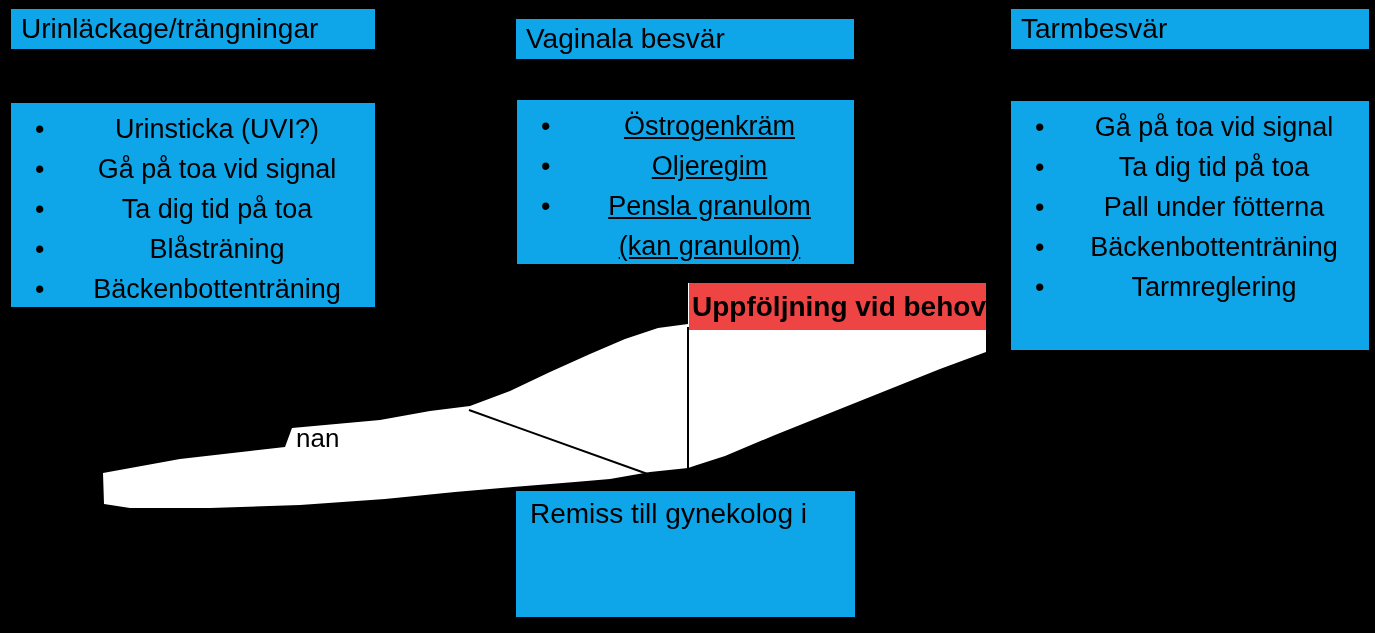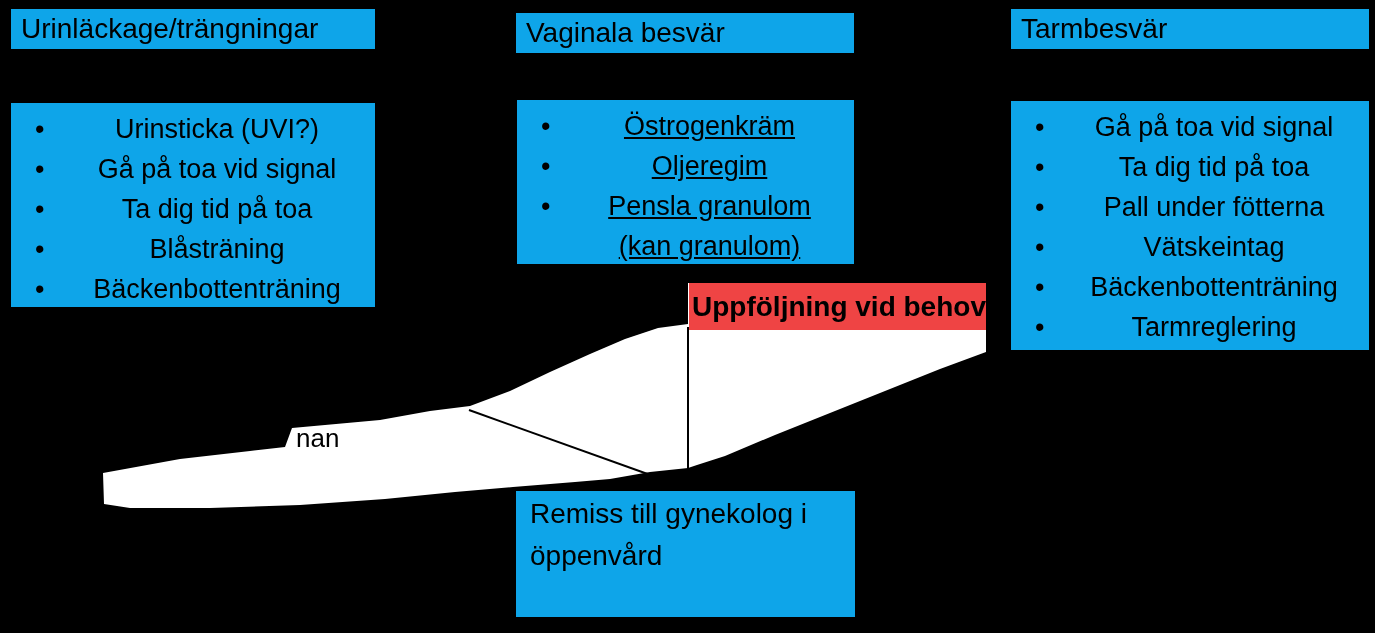--- a/index.html
+++ b/index.html
@@ -73,46 +73,44 @@
 <div class="box" style="left:8px;top:100px;width:370px;height:210px;">
   <ul class="blist">
     <li>Urinsticka (UVI?)</li>
     <li>Gå på toa vid signal</li>
     <li>Ta dig tid på toa</li>
     <li>Blåsträning</li>
     <li>Bäckenbottenträning</li>
   </ul>
 </div>
 
-<div class="box hdr" style="left:513px;top:10px;width:344px;height:46px;">
+<div class="box hdr" style="left:513px;top:16px;width:344px;height:46px;">
   <span>Vaginala besvär</span>
 </div>
 <div class="box" style="left:514px;top:97px;width:343px;height:170px;">
   <ul class="blist" style="line-height:42px;text-decoration:underline;">
     <li>Östrogenkräm</li>
     <li>Oljeregim</li>
     <li>Pensla granulom</li>
     <li class="cont">(kan granulom)</li>
   </ul>
 </div>
 
 <div class="box hdr" style="left:1008px;top:6px;width:364px;height:46px;">
   <span>Tarmbesvär</span>
 </div>
 <div class="box" style="left:1008px;top:98px;width:364px;height:255px;">
   <ul class="blist">
     <li>Gå på toa vid signal</li>
     <li>Ta dig tid på toa</li>
     <li>Pall under fötterna</li>
-    <li>Vätskeintag</li>
     <li>Bäckenbottenträning</li>
     <li>Tarmreglering</li>
   </ul>
 </div>
 
 <div id="followup-band">
   <span>Uppföljning vid behov</span>
 </div>
 
 <div class="box" id="referral-box">
   <div class="rline">Remiss till gynekolog i</div>
-  <div class="rline">öppenvård</div>
 </div>
 
 </body></html>

